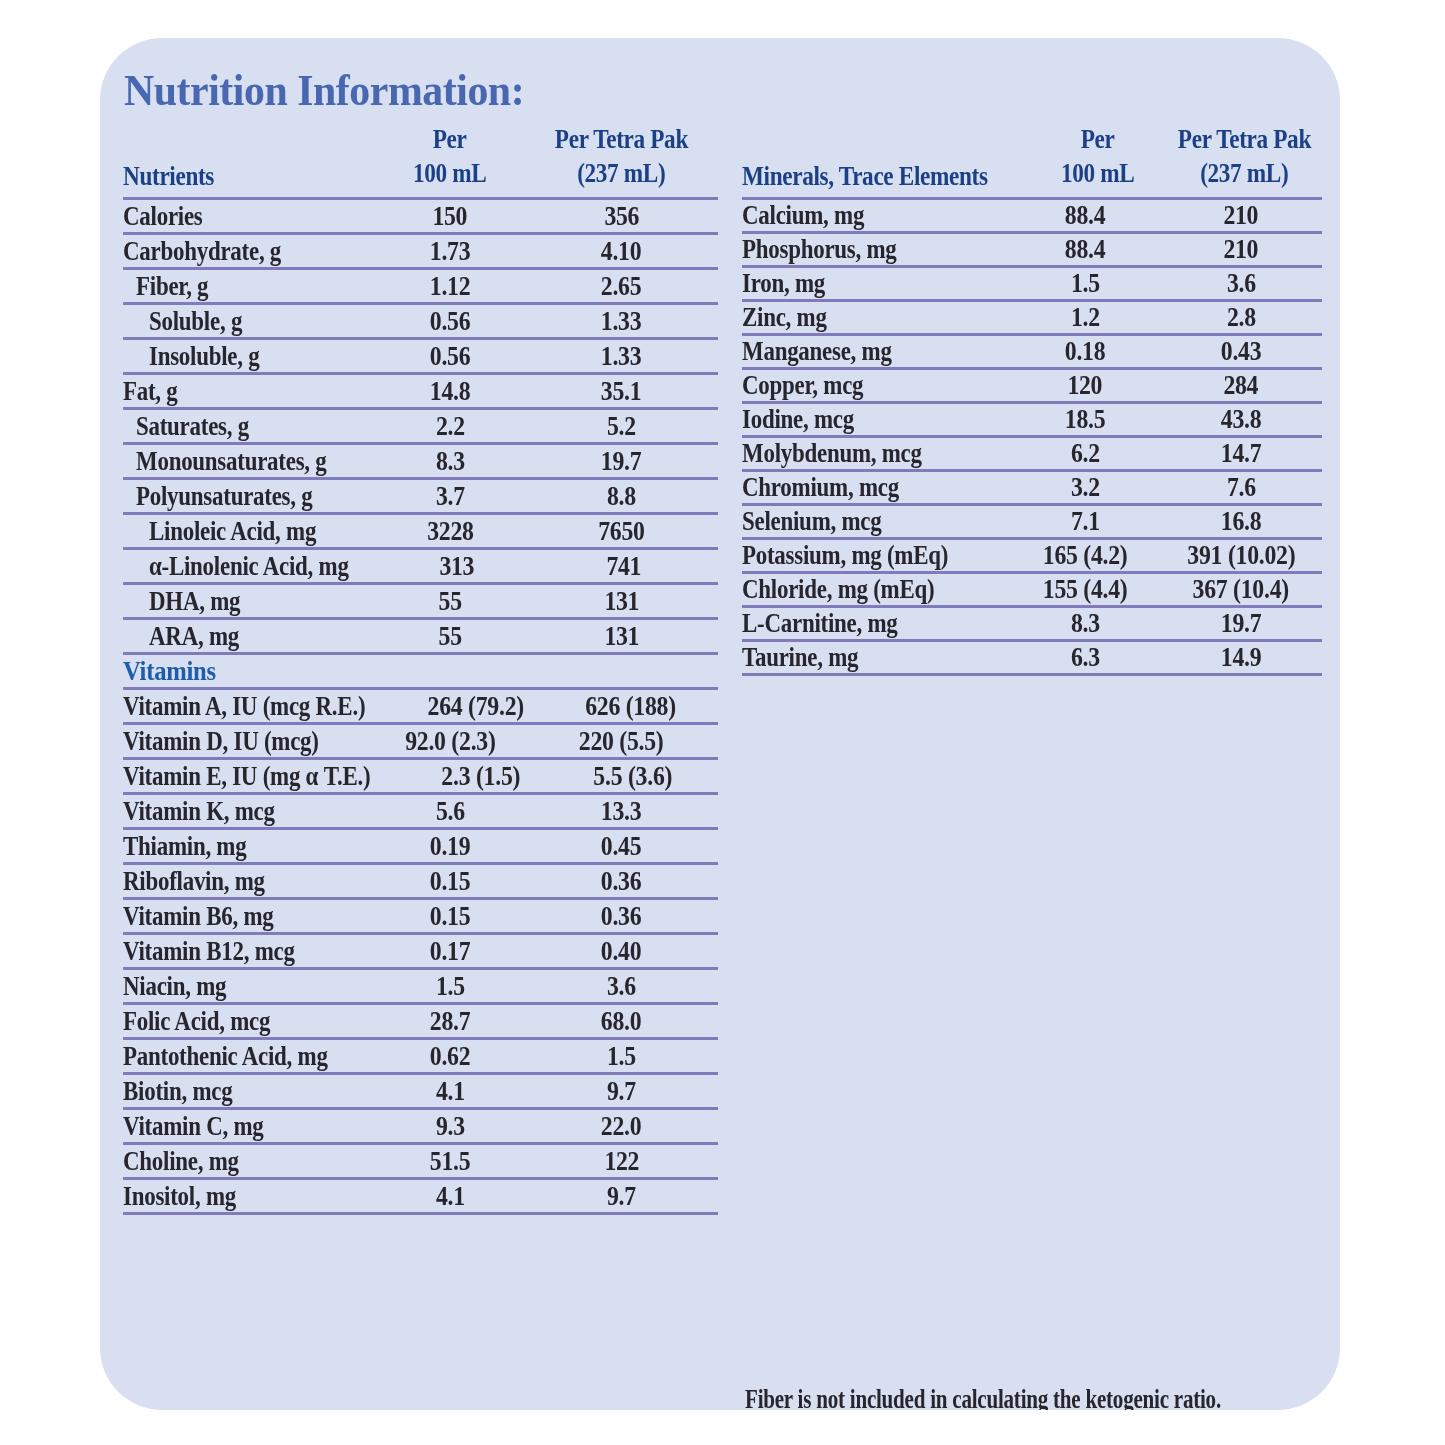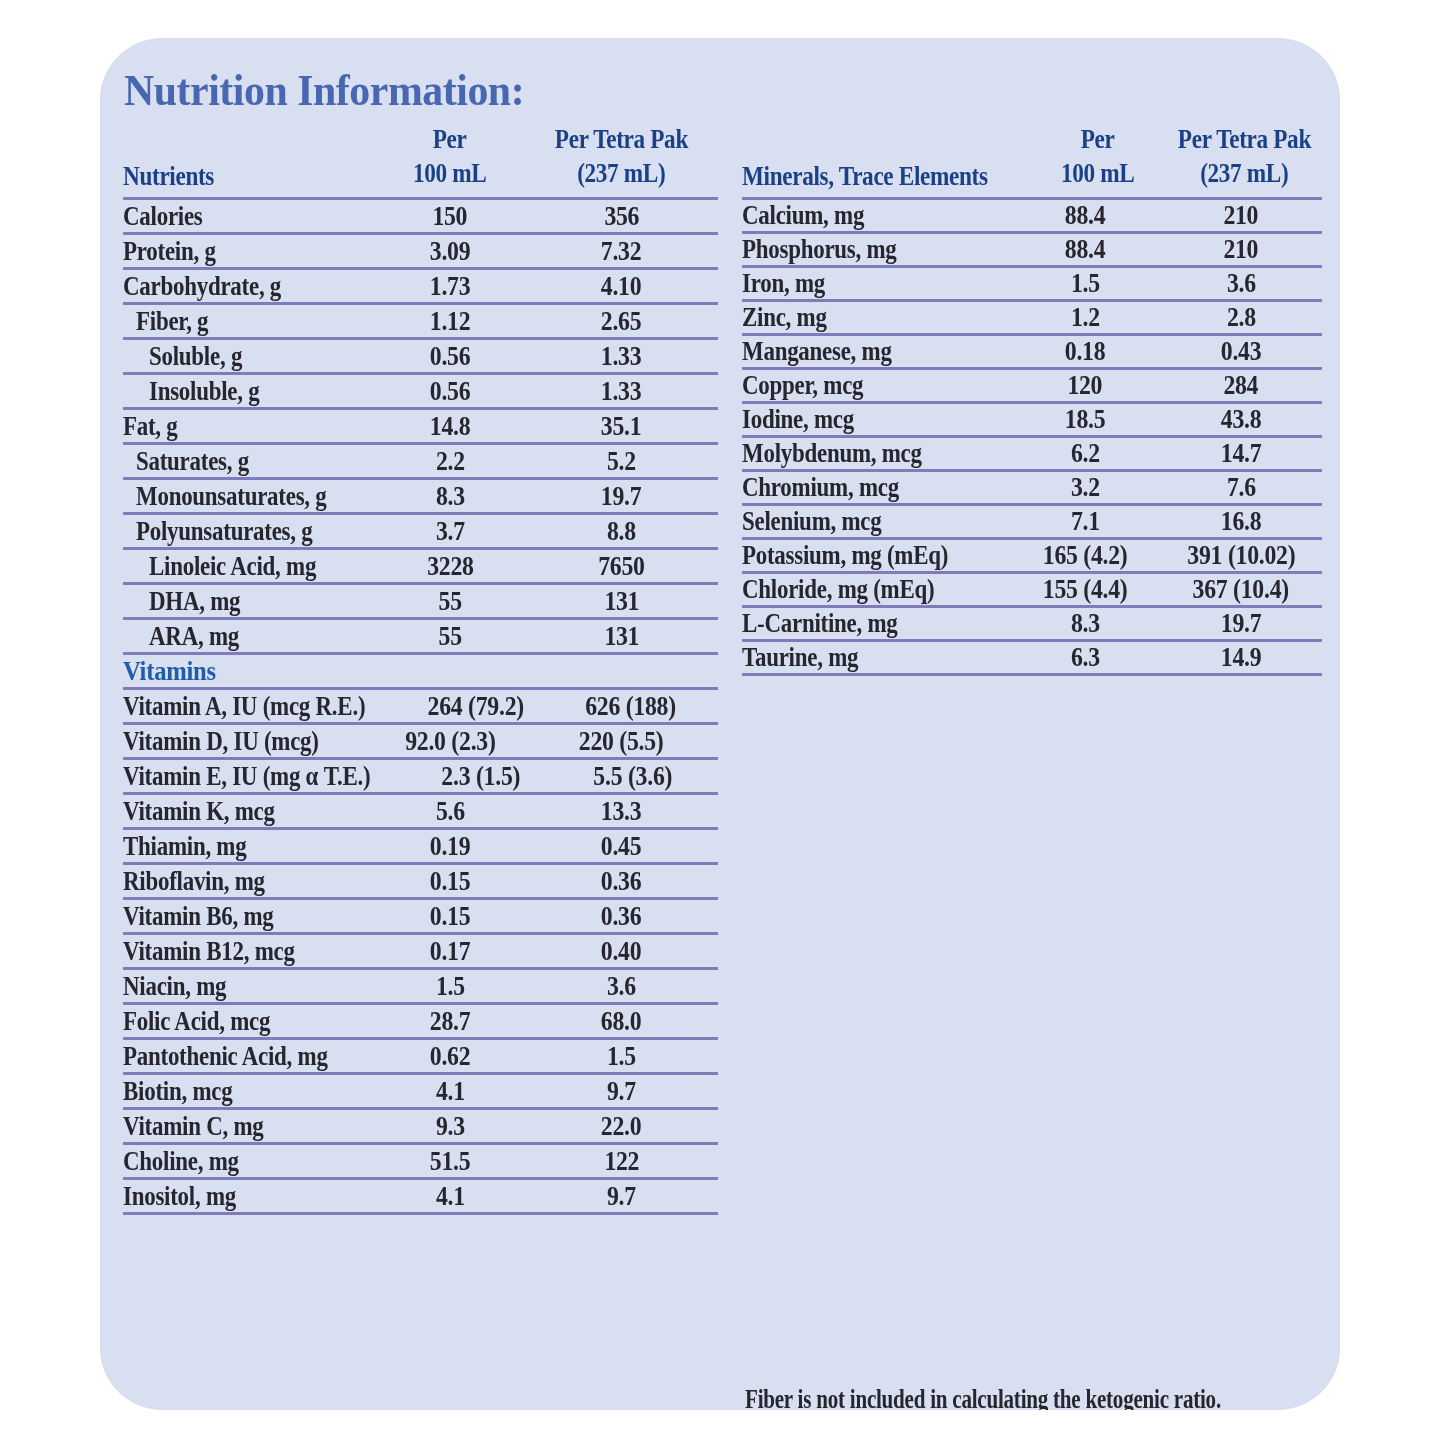--- a/index.html
+++ b/index.html
@@ -91,25 +91,20 @@
           <div class="hline"><span class="hspan">Per Tetra Pak</span></div>
           <div class="hline"><span class="hspan">(237 mL)</span></div>
         </div>
       </div>
       <div class="t-row">
         <div class="cell-label"><span class="lab-span" style="margin-left: 0px;">Calories</span></div>
         <div class="c1"><span class="val-span">150</span></div>
         <div class="c2"><span class="val-span">356</span></div>
       </div>
       <div class="t-row">
-        <div class="cell-label"><span class="lab-span" style="margin-left: 0px;">Protein, g</span></div>
-        <div class="c1"><span class="val-span">3.09</span></div>
-        <div class="c2"><span class="val-span">7.32</span></div>
-      </div>
-      <div class="t-row">
         <div class="cell-label"><span class="lab-span" style="margin-left: 0px;">Carbohydrate, g</span></div>
         <div class="c1"><span class="val-span">1.73</span></div>
         <div class="c2"><span class="val-span">4.10</span></div>
       </div>
       <div class="t-row">
         <div class="cell-label"><span class="lab-span" style="margin-left: 13px;">Fiber, g</span></div>
         <div class="c1"><span class="val-span">1.12</span></div>
         <div class="c2"><span class="val-span">2.65</span></div>
       </div>
       <div class="t-row">
@@ -139,20 +134,25 @@
       </div>
       <div class="t-row">
         <div class="cell-label"><span class="lab-span" style="margin-left: 13px;">Polyunsaturates, g</span></div>
         <div class="c1"><span class="val-span">3.7</span></div>
         <div class="c2"><span class="val-span">8.8</span></div>
       </div>
       <div class="t-row">
         <div class="cell-label"><span class="lab-span" style="margin-left: 26px;">Linoleic Acid, mg</span></div>
         <div class="c1"><span class="val-span">3228</span></div>
         <div class="c2"><span class="val-span">7650</span></div>
+      </div>
+      <div class="t-row">
+        <div class="cell-label"><span class="lab-span" style="margin-left: 26px;">α-Linolenic Acid, mg</span></div>
+        <div class="c1"><span class="val-span">313</span></div>
+        <div class="c2"><span class="val-span">741</span></div>
       </div>
       <div class="t-row">
         <div class="cell-label"><span class="lab-span" style="margin-left: 26px;">DHA, mg</span></div>
         <div class="c1"><span class="val-span">55</span></div>
         <div class="c2"><span class="val-span">131</span></div>
       </div>
       <div class="t-row">
         <div class="cell-label"><span class="lab-span" style="margin-left: 26px;">ARA, mg</span></div>
         <div class="c1"><span class="val-span">55</span></div>
         <div class="c2"><span class="val-span">131</span></div>

